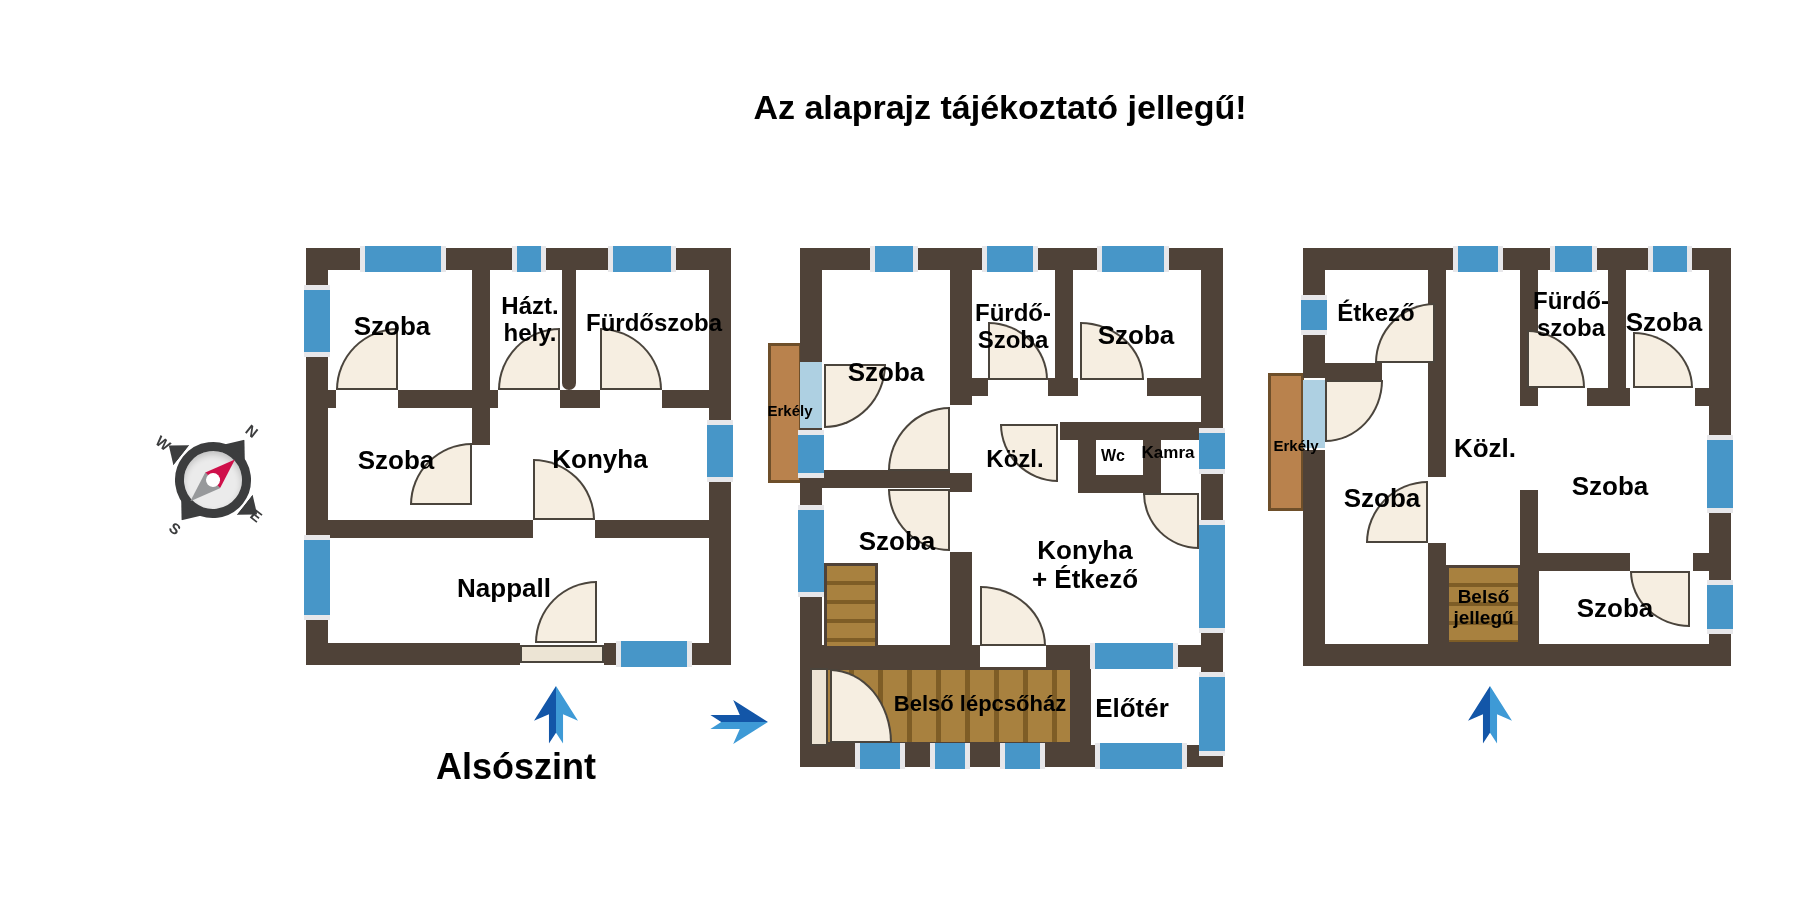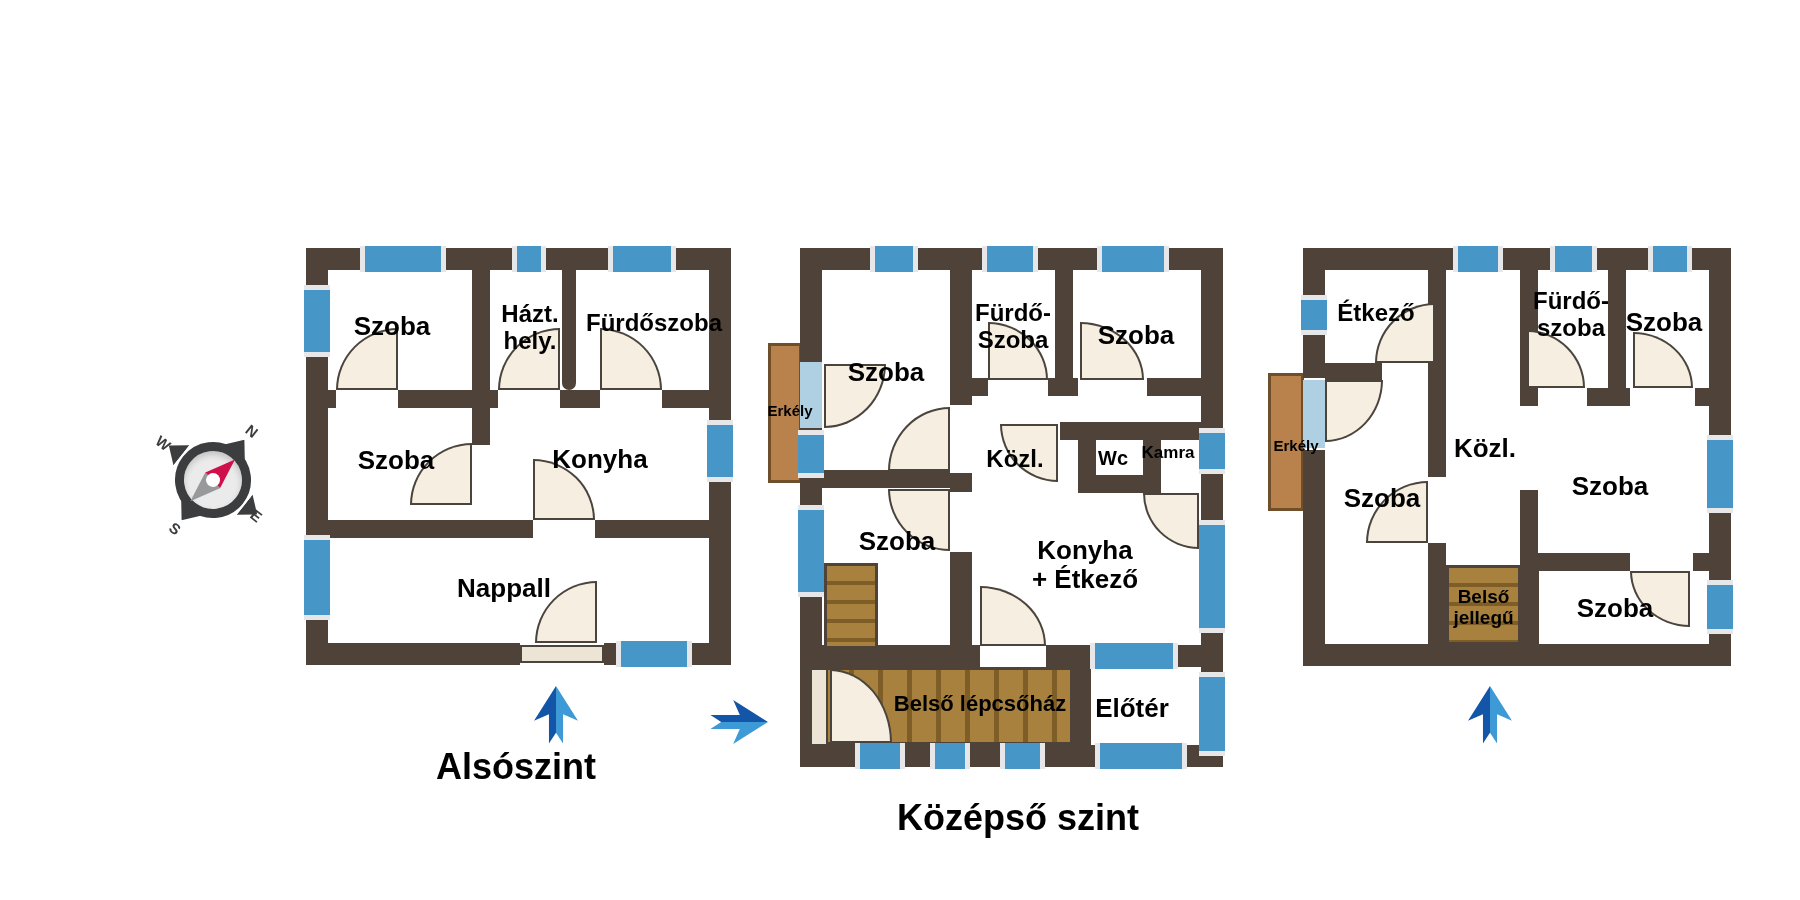--- a/index.html
+++ b/index.html
@@ -24,21 +24,21 @@
   .br{border-radius:0 0 100% 0;}
   .leaf{position:absolute;background:#ece4d4;border:2px solid #4a443c;box-sizing:border-box;}
   
   .balc{position:absolute;background:var(--wood,#b9824d);border:3px solid #6e4f2a;box-sizing:border-box;}
   .stairs-h{position:absolute;border:3px solid var(--wall,#4f4238);box-sizing:border-box;
       background:repeating-linear-gradient(180deg,#a8813f 0 15px,#7e5d26 15px 19px);}
   .stairs-v{position:absolute;border:3px solid var(--wall,#4f4238);box-sizing:border-box;
       background:repeating-linear-gradient(90deg,#a8813f 0 24px,#7e5d26 24px 29px);}
   
   .lbl{position:absolute;font-weight:bold;color:#000;text-align:center;white-space:pre-line;line-height:1.12;font-size:26px;}
-  .s24{font-size:24px;} .s22{font-size:22px;text-align:center;} .s20{font-size:20px;text-align:center;}
+  .s24{font-size:24px;} .s22{font-size:22px;text-align:center;} .s20{font-size:16px;text-align:center;}
   .s17{font-size:17px;} .s15{font-size:15px;} .s19{font-size:19px;}
   .title{position:absolute;left:650px;top:88px;width:700px;text-align:center;
          font-weight:bold;font-size:34px;color:#000;}
   .floor-label{position:absolute;font-weight:bold;font-size:36px;color:#000;text-align:center;}
   
   .arrow{position:absolute;width:44px;height:60px;
      background:linear-gradient(90deg,var(--arrow_dark,#1356a8) 0 50%,var(--arrow_light,#3e9ad6) 50% 100%);
      clip-path:polygon(50% 0%,100% 58%,66% 47%,66% 96%,50% 78%,34% 96%,34% 47%,0% 58%);}
   .arrow-right{transform:rotate(90deg);}
   
@@ -57,20 +57,21 @@
       background:var(--needle_red,#cf104a);clip-path:polygon(50% 0,100% 100%,0 100%);}
   .nd-gray{position:absolute;left:44px;top:55px;width:22px;height:31px;
       background:#97999b;clip-path:polygon(0 0,100% 0,50% 100%);}
   .nd-dot{position:absolute;left:48px;top:48px;width:14px;height:14px;border-radius:50%;background:#fff;}
 </style>
 </head>
 <body>
 
 <div id="canvas">
 
+  <div class="title">Az alaprajz tájékoztató jellegű!</div>
 
   <div class="compass">
     <div class="pt pt-n"></div>
     <div class="pt pt-e"></div>
     <div class="pt pt-s"></div>
     <div class="pt pt-w"></div>
     <div class="c-ring"></div>
     <div class="needle">
       <div class="nd-red"></div>
       <div class="nd-gray"></div>
@@ -108,21 +109,21 @@
 
   <div class="wh" style="left:360px;top:246px;width:86px;"></div>
   <div class="wh" style="left:512px;top:246px;width:34px;"></div>
   <div class="wh" style="left:608px;top:246px;width:68px;"></div>
   <div class="wh" style="left:616px;top:641px;width:76px;"></div>
   <div class="wv" style="left:304px;top:285px;height:72px;"></div>
   <div class="wv" style="left:304px;top:535px;height:85px;"></div>
   <div class="wv" style="left:707px;top:420px;height:62px;"></div>
 
   <div class="lbl" style="left:322px;top:312px;width:140px;">Szoba</div>
-  <div class="lbl s24" style="left:478px;top:301px;width:104px;">Házt.
+  <div class="lbl s24" style="left:478px;top:293px;width:104px;">Házt.
 hely.</div>
   <div class="lbl s24" style="left:584px;top:310px;width:140px;">Fürdőszoba</div>
   <div class="lbl" style="left:326px;top:446px;width:140px;">Szoba</div>
   <div class="lbl" style="left:530px;top:445px;width:140px;">Konyha</div>
   <div class="lbl" style="left:424px;top:574px;width:160px;">Nappall</div>
 
   <div class="arrow" style="left:534px;top:686px;"></div>
   <div class="floor-label" style="left:366px;top:746px;width:300px;">Alsószint</div>
 
   <div class="arrow arrow-right" style="left:716px;top:692px;"></div>
@@ -186,21 +187,20 @@
   <div class="lbl s24" style="left:965px;top:446px;width:100px;">Közl.</div>
   <div class="lbl s20" style="left:1088px;top:447px;width:50px;">Wc</div>
   <div class="lbl s17" style="left:1128px;top:443px;width:80px;">Kamra</div>
   <div class="lbl s15" style="left:758px;top:403px;width:64px;">Erkély</div>
   <div class="lbl" style="left:827px;top:527px;width:140px;">Szoba</div>
   <div class="lbl" style="left:985px;top:536px;width:200px;">Konyha
 + Étkező</div>
   <div class="lbl s22" style="left:860px;top:692px;width:240px;">Belső lépcsőház</div>
   <div class="lbl" style="left:1062px;top:694px;width:140px;">Előtér</div>
 
-  <div class="floor-label" style="left:858px;top:797px;width:320px;">Középső szint</div>
 
   <div class="balc" style="left:1268px;top:373px;width:36px;height:138px;"></div>
   <div class="wall rtl" style="left:1303px;top:248px;width:428px;height:22px;"></div>
   <div class="wall rbl" style="left:1303px;top:644px;width:428px;height:22px;"></div>
   <div class="wall" style="left:1303px;top:248px;width:22px;height:130px;"></div>
   <div class="wall" style="left:1303px;top:450px;width:22px;height:216px;"></div>
   <div class="wall" style="left:1709px;top:248px;width:22px;height:418px;"></div>
 
   <div class="wall" style="left:1325px;top:363px;width:57px;height:18px;"></div>
   <div class="wall" style="left:1428px;top:270px;width:18px;height:207px;"></div>

